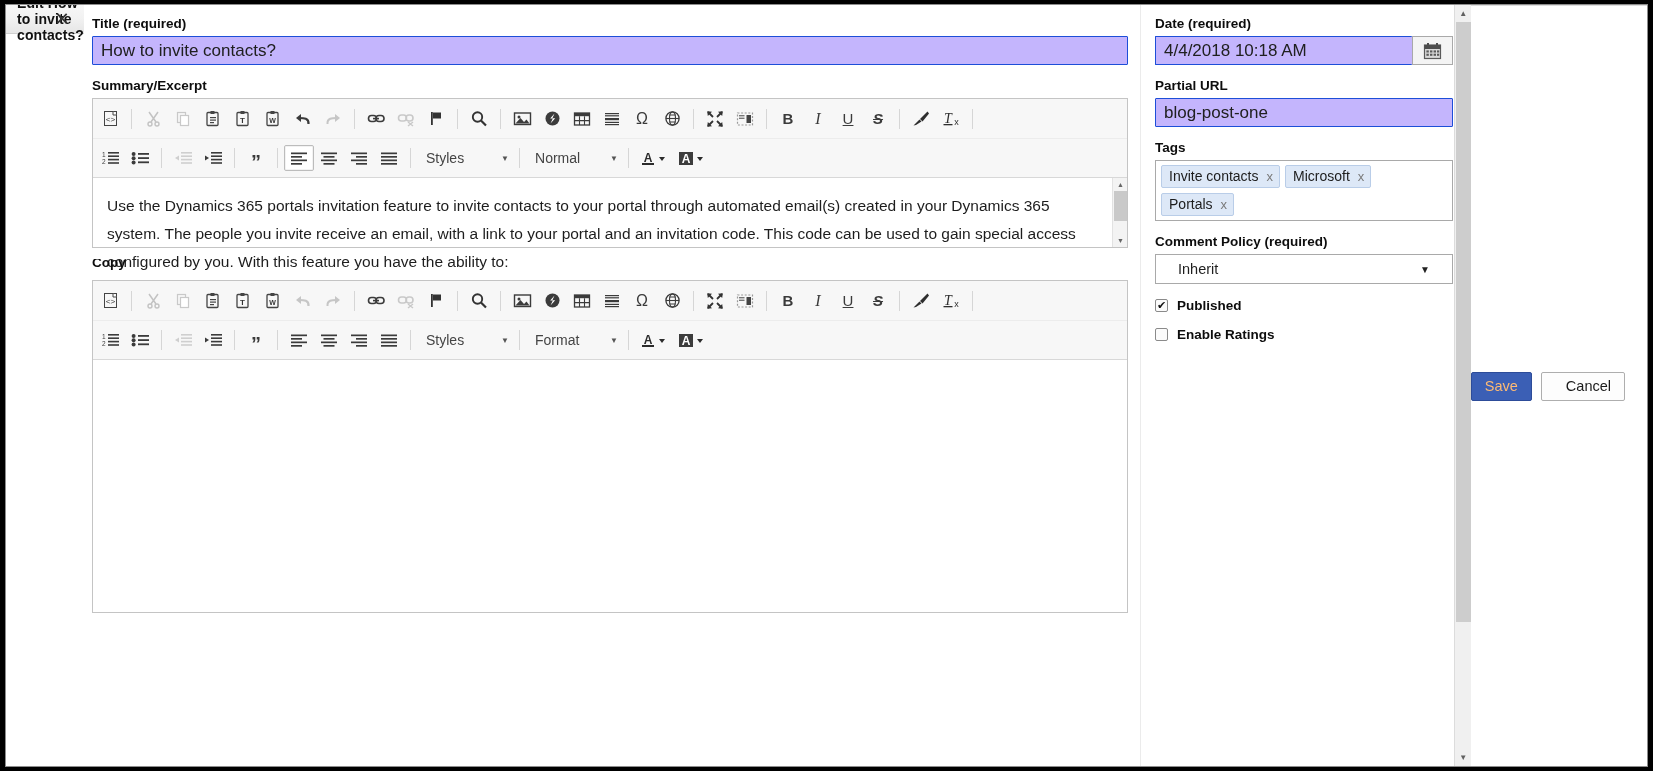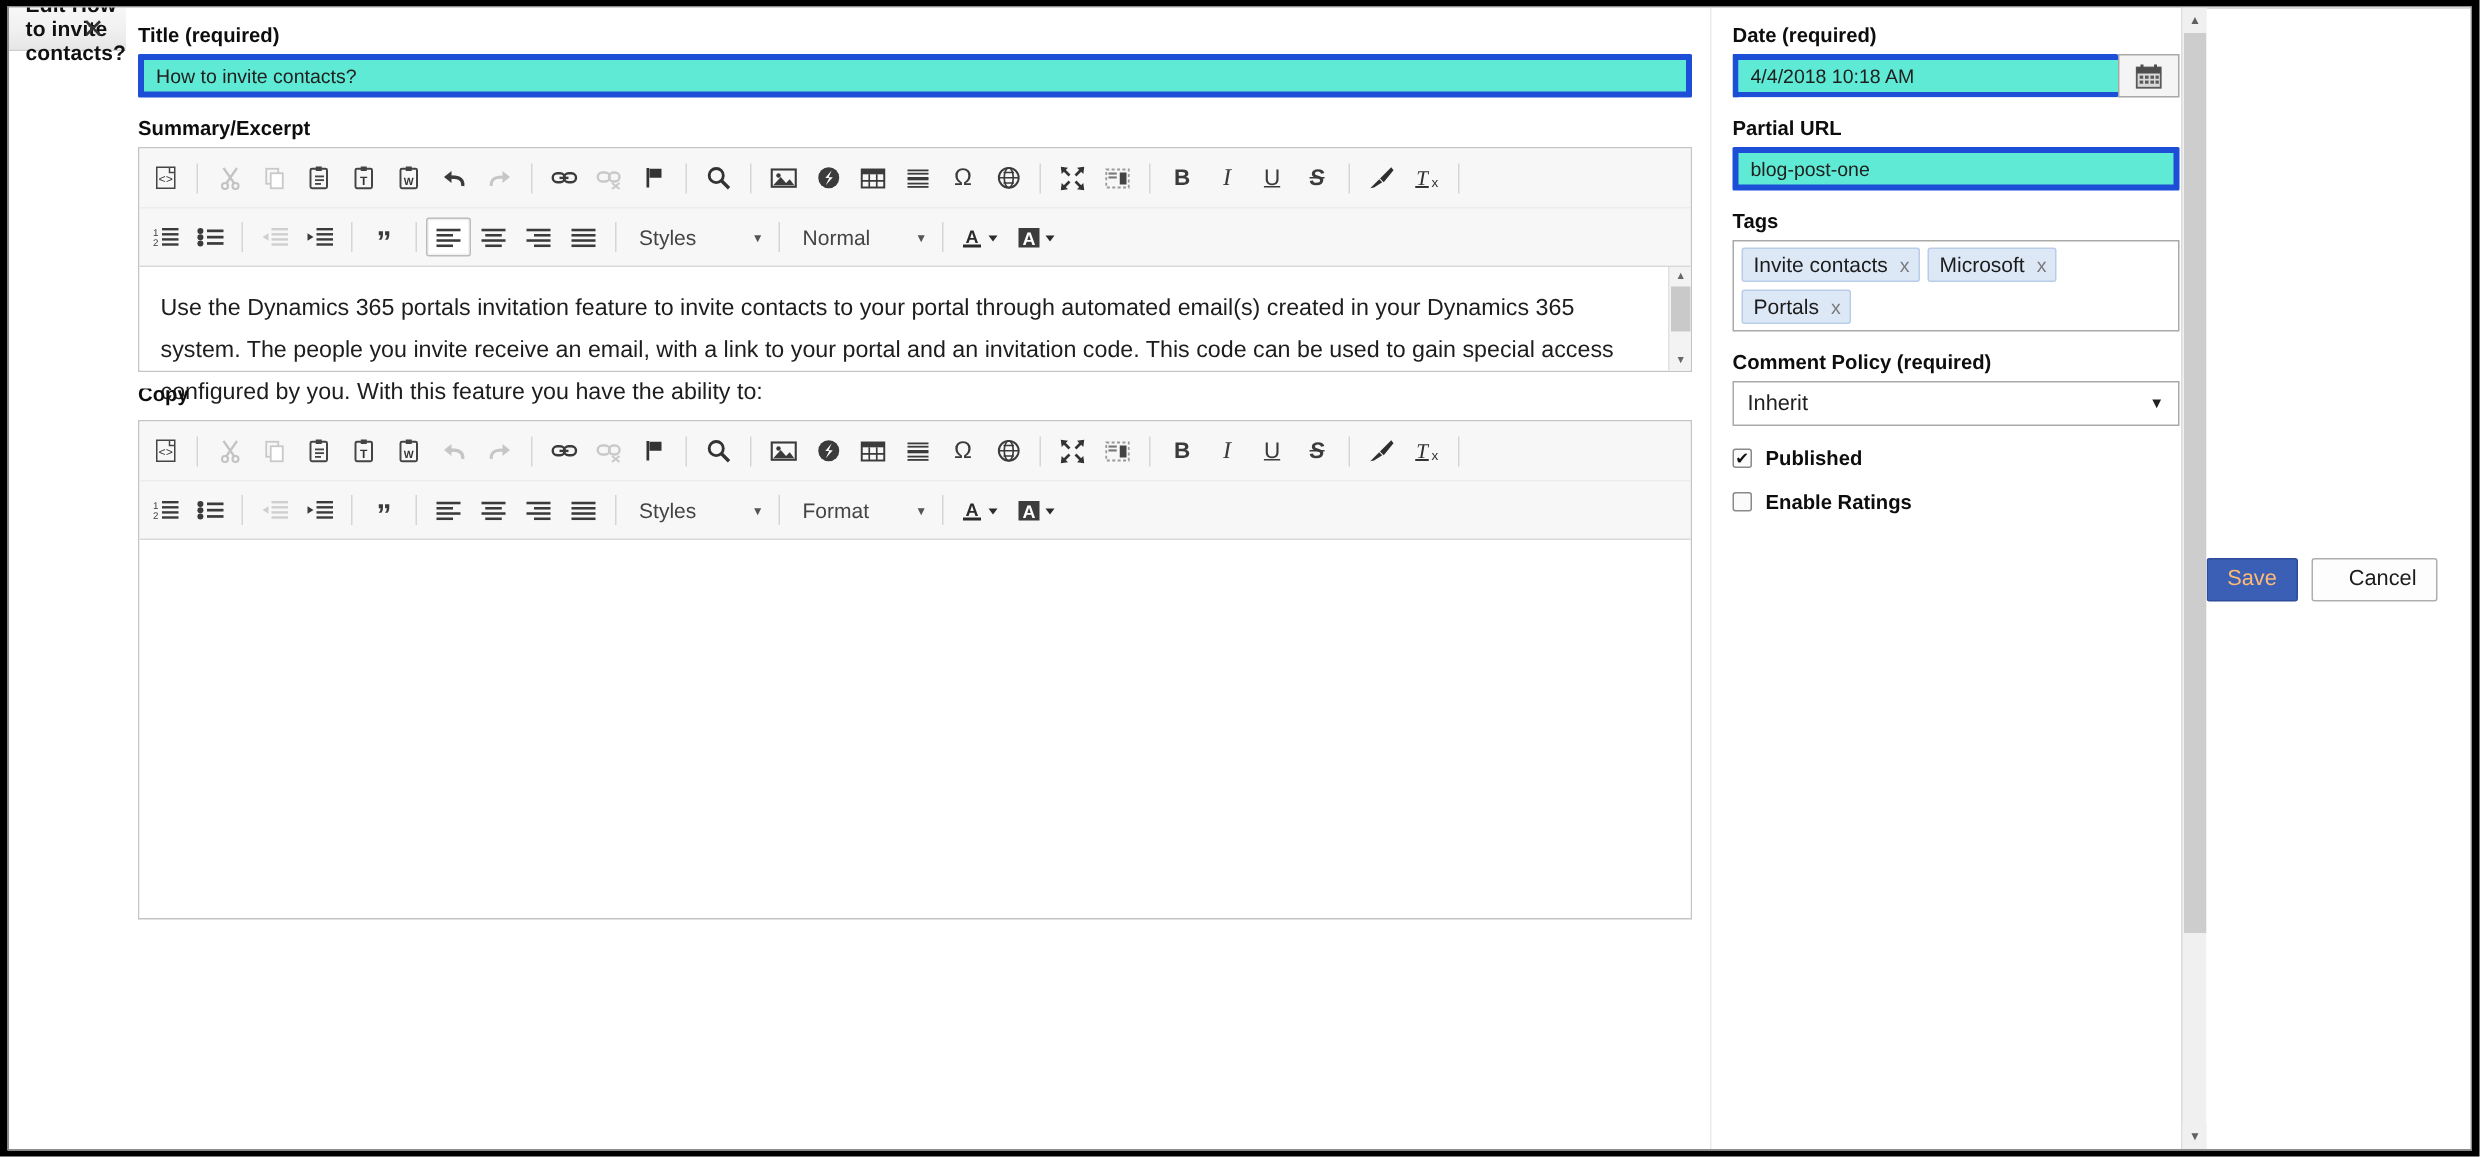--- a/index.html
+++ b/index.html
@@ -84,25 +84,25 @@
   label.fld {
     display: block;
     font-weight: bold;
     font-size: 13.5px;
     margin-bottom: 5px;
     color: #0d0d0d;
   }
   .txt-input {
     width: 100%;
     height: 29px;
-    border: 4px solid #1d4ed8;
-    background: #5eead4;
+    border: 1px solid #1d4ed8;
+    background: #c4b5fd;
     padding: 3px 8px;
     font-family: "Liberation Sans", sans-serif;
-    font-size: 13px;
+    font-size: 17px;
     color: #202020;
     border-radius: 1px;
   }
   .field-block { margin-bottom: 13px; }
   
   .editor {
     border: 1px solid #c4c4c4;
     background: #fff;
   }
   .tb-row {
@@ -209,21 +209,21 @@
     color: #1c1c1c;
     display: flex; align-items: center; gap: 8px;
     cursor: default;
   }
   .tag .x { color: #7a7a7a; font-size: 13px; cursor: pointer; }
   .select-box {
     width: 100%; height: 30px;
     border: 1px solid #a9a9a9;
     background: #fff;
     display: flex; align-items: center; justify-content: space-between;
-    padding: 0 9px;
+    padding: 0 22px;
     font-size: 14.5px;
     color: #1f1f1f;
     cursor: pointer;
   }
   .select-box .caret { font-size: 10px; color: #222; }
   .chk-row {
     display: flex; align-items: center;
     gap: 9px;
     margin-top: 14px;
     cursor: pointer;

